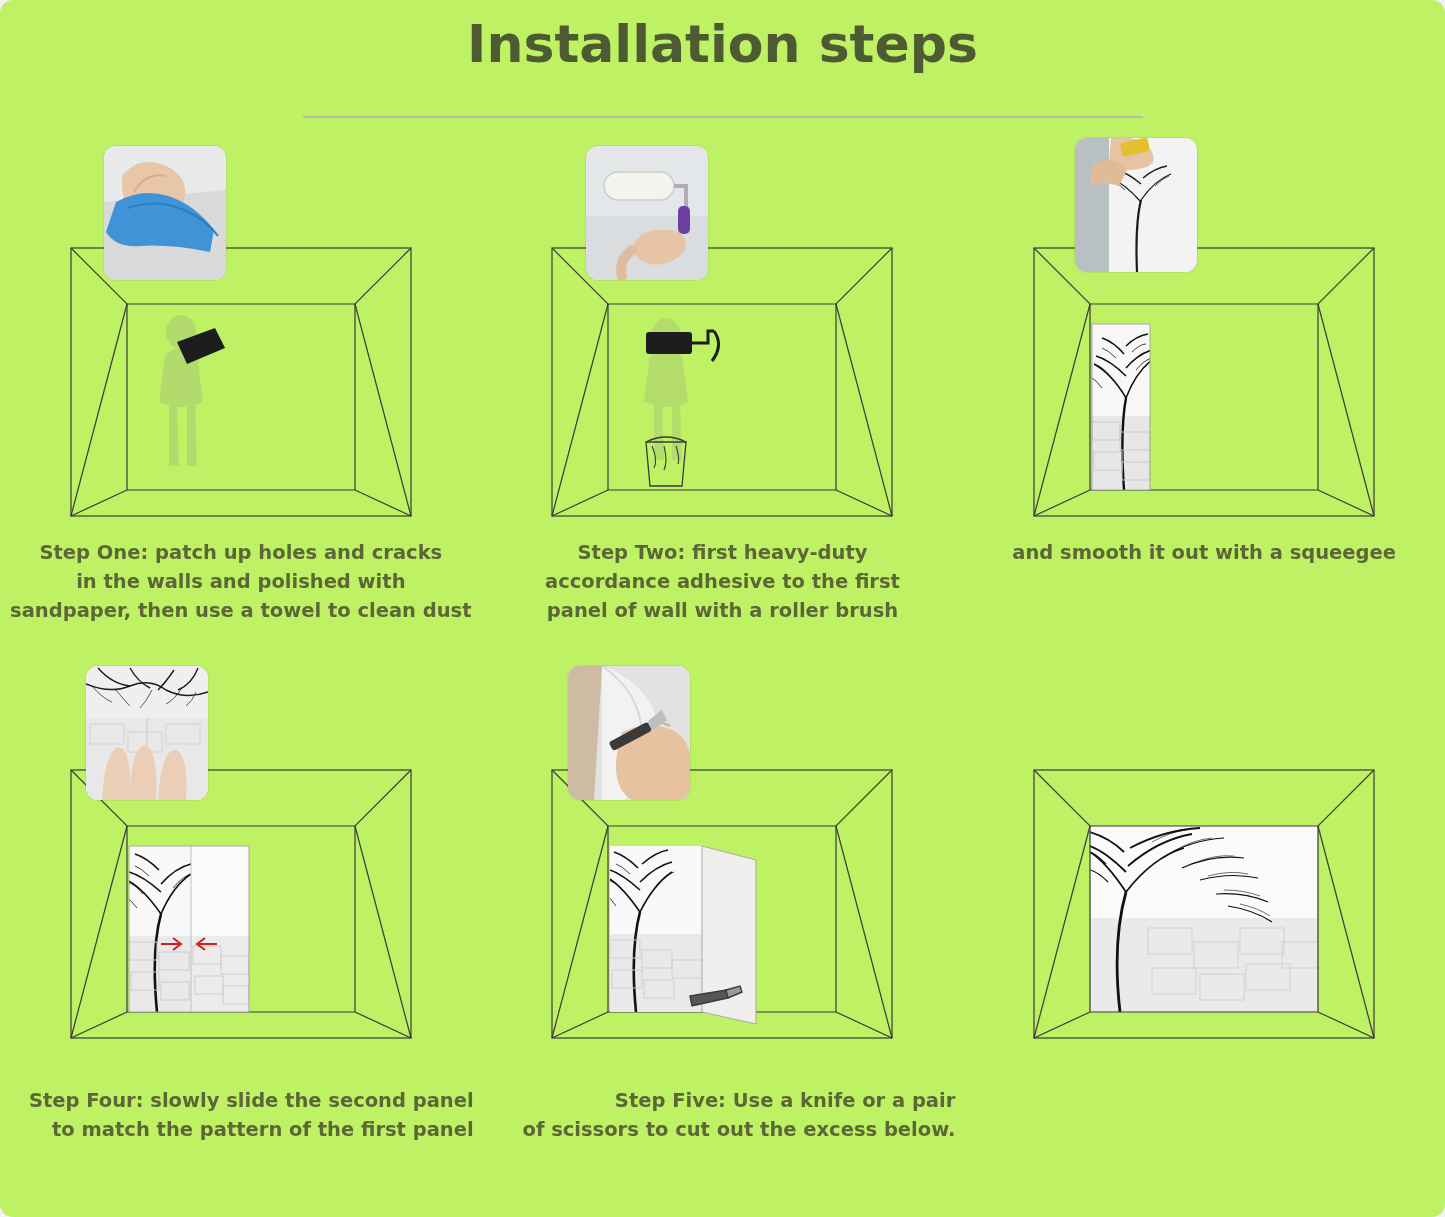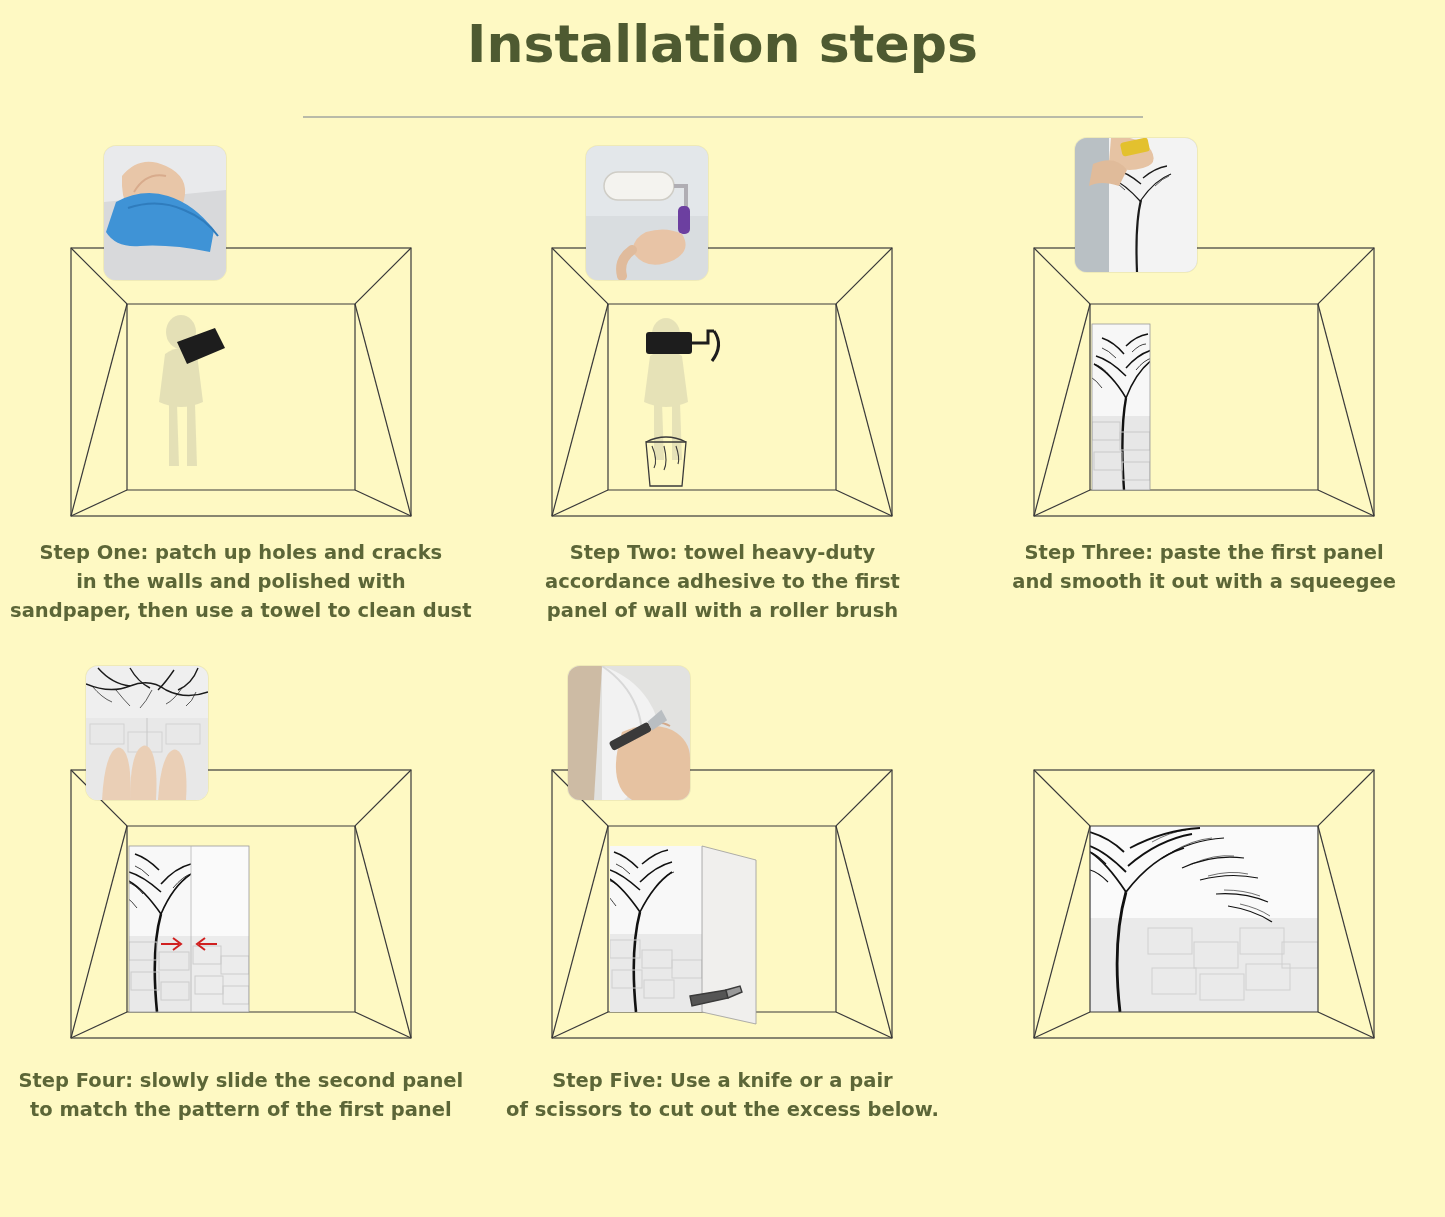--- a/index.html
+++ b/index.html
@@ -10,21 +10,22 @@
     width: 1445px;
     height: 1217px;
     background: #f2f2f2;
     font-family: "DejaVu Sans", sans-serif;
     overflow: hidden;
   }
   .page {
     position: relative;
     width: 1445px;
     height: 1217px;
-    background: #fef9c3;
+    background: #bef264;
+    border-radius: 13px;
   }
   .title {
     text-align: center;
     font-size: 52px;
     font-weight: bold;
     color: #4e5a31;
     letter-spacing: 0px;
     padding-top: 14px;
     font-family: "DejaVu Sans", sans-serif;
   }
@@ -84,21 +85,21 @@
   
   .c1 .thumb { left: 104px; }
   .c2 .thumb { left: 104px; }
   .c3 .thumb { left: 112px; top: -8px; }
   .c4 .thumb { left: 86px; top: 8px; }
   .c5 .thumb { left: 86px; top: 8px; }
 
   .c1 .scene, .c2 .scene, .c3 .scene { top: 100px; }
   .c4 .scene, .c5 .scene, .c6 .scene { top: 110px; }
 
-  .c4 .caption, .c5 .caption, .c6 .caption { top: 408px; }
+  .c4 .caption, .c5 .caption, .c6 .caption { top: 428px; text-align: right; }
 </style>
 </head>
 <body>
 
 <div class="page">
 
   <div class="title">Installation steps</div>
   <div class="title-rule"></div>
 
   <div class="grid">
@@ -183,21 +184,21 @@
           <g>
             <rect x="18" y="26" width="70" height="28" rx="14" fill="#f4f3ef" stroke="#cfcdc6" stroke-width="1.5"></rect>
             <path d="M88 40 h12 l0 22" fill="none" stroke="#b0aeb4" stroke-width="4"></path>
             <rect x="92" y="60" width="12" height="28" rx="5" fill="#6c3fa0"></rect>
             <path d="M60 86 q20 -6 36 2 q10 16 -8 26 q-26 12 -40 -6 q-4 -14 12 -22 z" fill="#e8c4a6"></path>
             <path d="M46 104 q-14 10 -10 26" fill="none" stroke="#e0bb9c" stroke-width="10" stroke-linecap="round"></path>
           </g>
         </svg>
       </div>
       <div class="caption">
-        <span>Step Two: towel heavy-duty</span>
+        <span>Step Two: first heavy-duty</span>
         <span>accordance adhesive to the first</span>
         <span>panel of wall with a roller brush</span>
       </div>
     </div>
 
     <div class="cell c3">
       <div class="scene">
         <svg class="room-svg" width="344" height="272" viewBox="0 0 344 272">
           <defs>
             <clipPath id="panel3">
@@ -261,21 +262,20 @@
             <path d="M50 52 q-8 -8 -14 -10"></path>
             <path d="M80 48 q8 -8 14 -10"></path>
           </g>
           <path d="M0 0 L34 0 L34 134 L0 134 Z" fill="#b9c0c4"></path>
           <path d="M36 0 q26 -4 40 12 q8 14 -8 18 q-22 6 -34 -6 z" fill="#e6c3a3"></path>
           <rect x="46" y="2" width="28" height="14" rx="3" fill="#e3c12e" transform="rotate(-12 60 9)"></rect>
           <path d="M18 26 q22 -10 34 6 l-8 16 q-18 -6 -30 0 z" fill="#e0bb9a"></path>
         </svg>
       </div>
       <div class="caption">
-        <span>Step Three: paste the first panel</span>
         <span>and smooth it out with a squeegee</span>
       </div>
     </div>
 
     <div class="cell c4">
       <div class="scene">
         <svg class="room-svg" width="344" height="272" viewBox="0 0 344 272">
           <defs>
             <clipPath id="panel4a">
                 <rect x="60" y="78" width="62" height="166"></rect>

